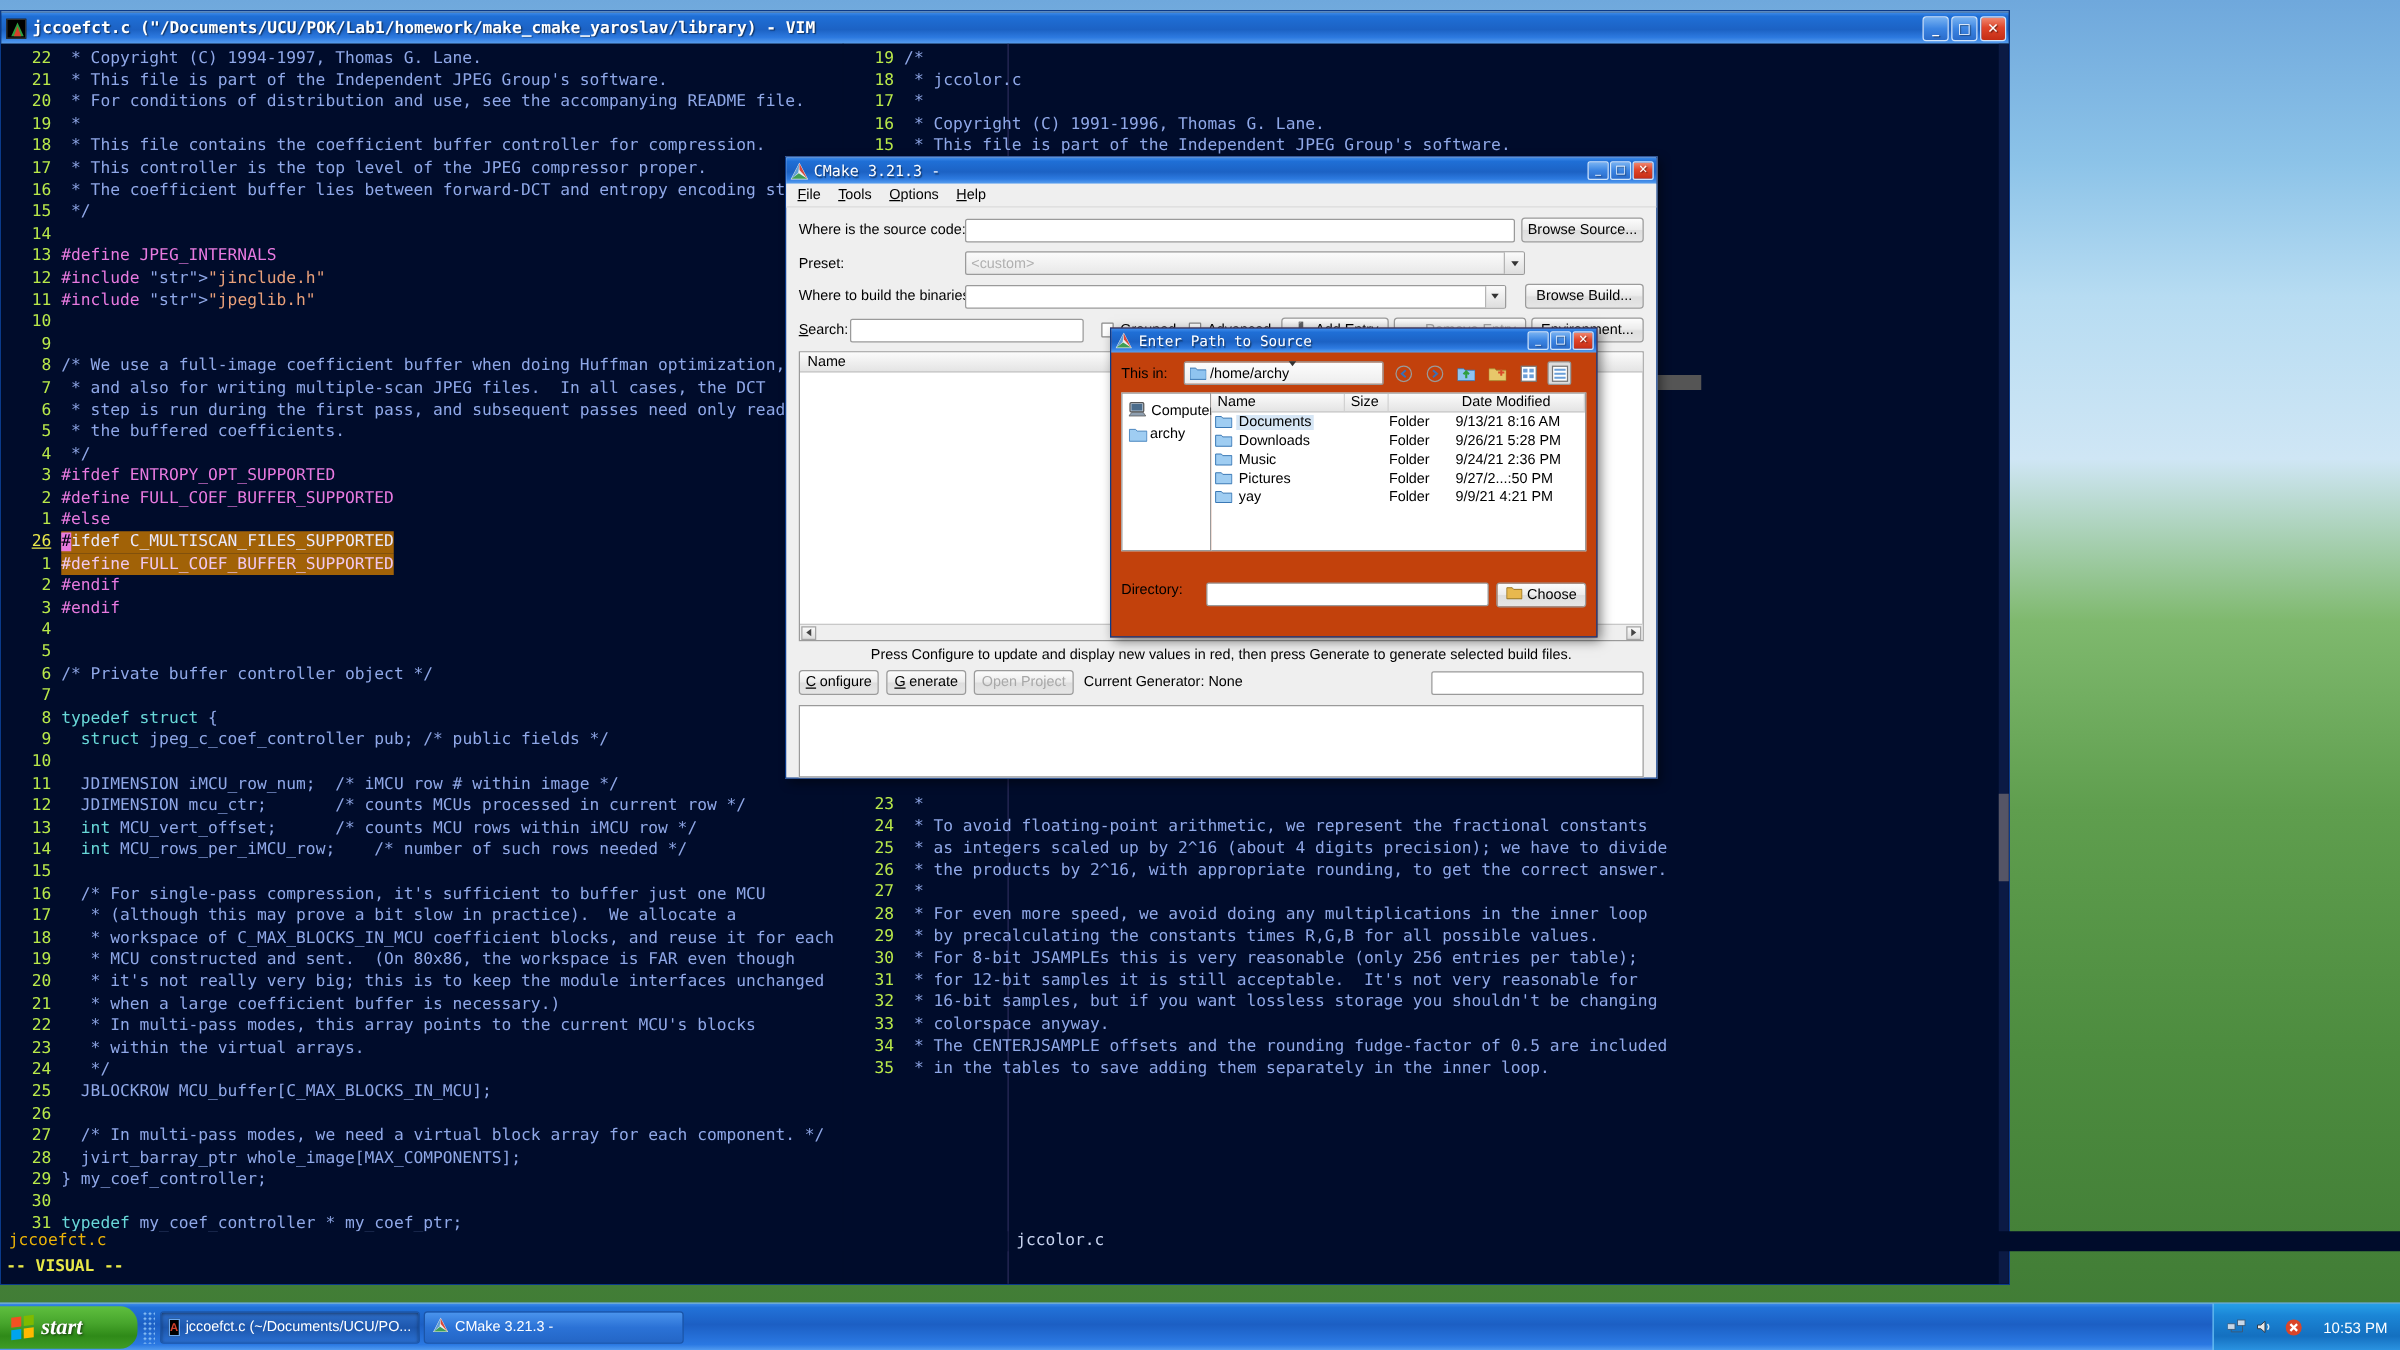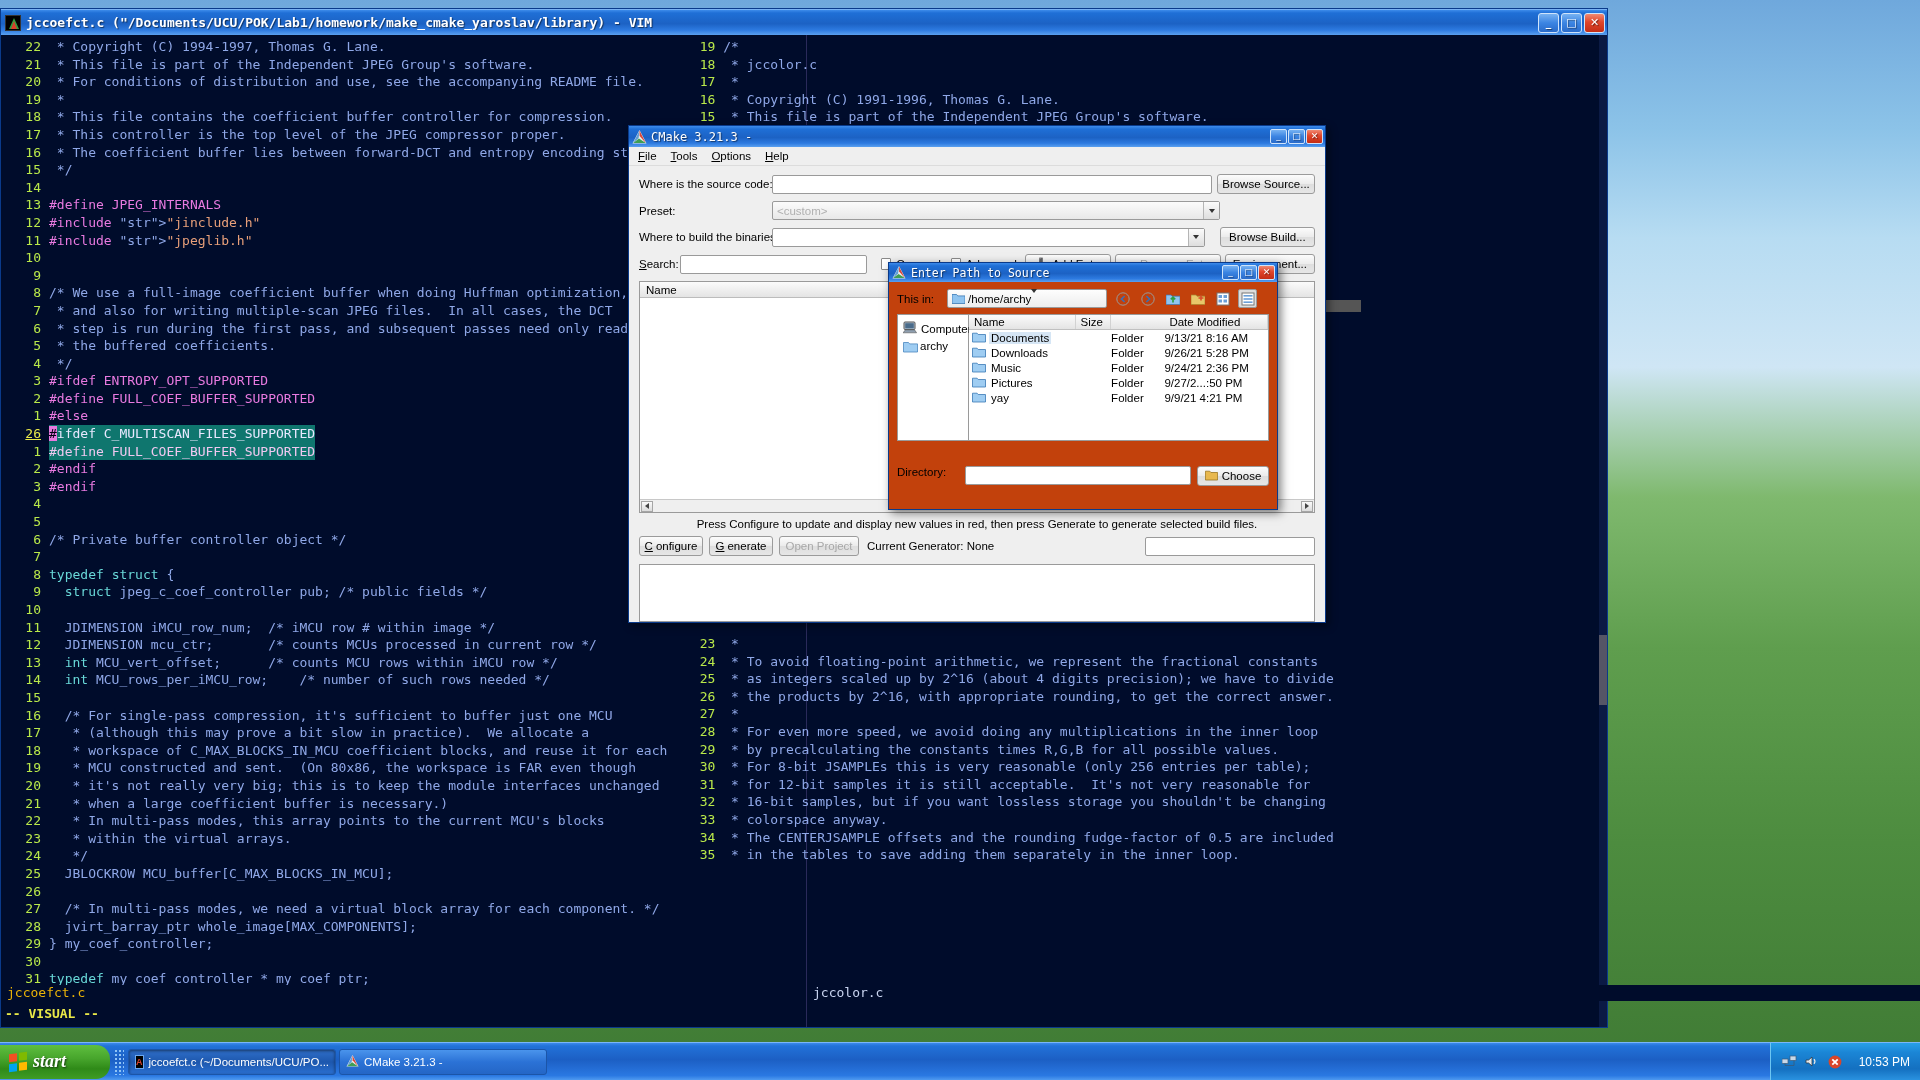--- a/index.html
+++ b/index.html
@@ -66,21 +66,21 @@
   .vline { height: 17.6px; display: flex; }
   .lnum {
     width: 40px; text-align: right; padding-right: 8px;
     color: #b9e94a; flex: 0 0 48px;
   }
   .lnum.cur { color:#e9e94a; text-decoration: underline; }
   .ltext { color: #8fa8e8; }
   .ltext .pp { color: #e87ae0; }
   .ltext .str { color: #e8a07a; }
   .ltext .kw { color: #68d8d8; }
-  .vline.sel .ltext { background: #0f766e; color: #e8e8ff; }
+  .vline.sel .ltext { background: #a16207; color: #e8e8ff; }
   .vline.sel .ltext .pp { color: #f0c8f0; }
   .vim-cursor { background: #e87ae0; color: #001; }
   #vim-status-left { position:absolute; left:0; width:805px; bottom:26px; height:16px;
      background:#000c2b; color:#eab308; font-size:13px; padding-left:6px; line-height:16px;
      font-family:"DejaVu Sans Mono", monospace; }
   #vim-status-right { position:absolute; left:806px; width:1114px; bottom:26px; height:16px;
      background:#000c2b; color:#c8d4f0; font-size:13px; padding-left:6px; line-height:16px;
      font-family:"DejaVu Sans Mono", monospace; }
   #vim-cmdline {
     position:absolute; left:0; right:0; bottom:4px; height:18px;

